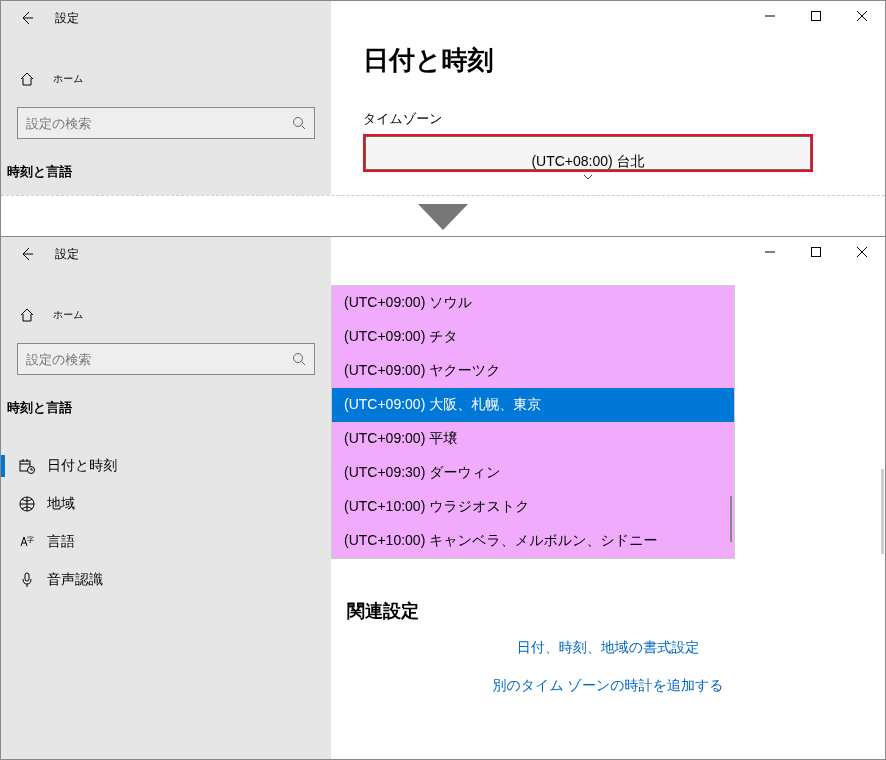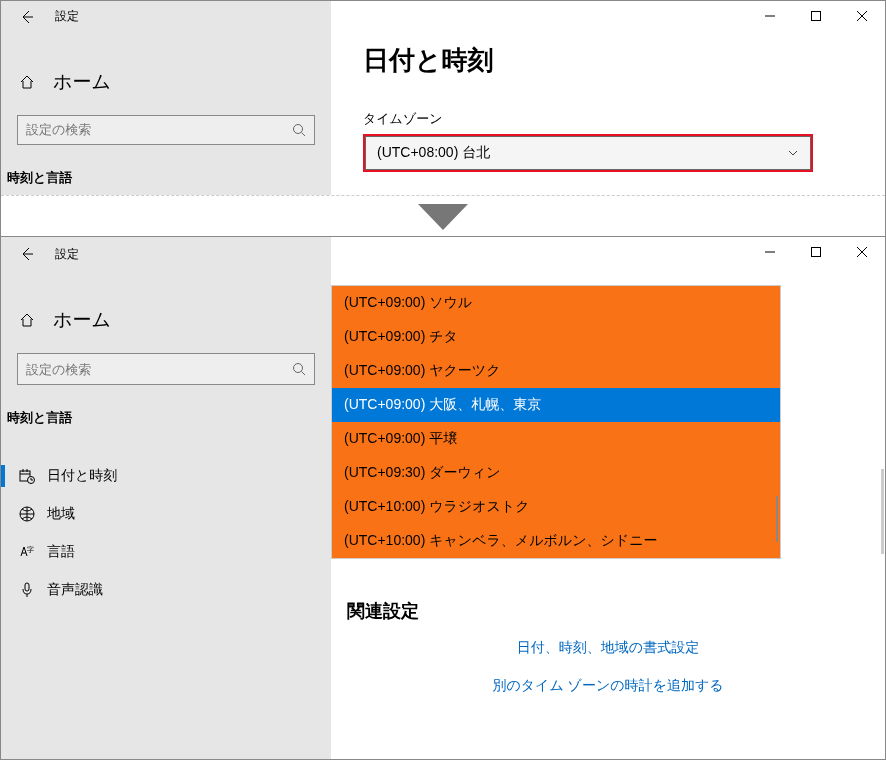--- a/index.html
+++ b/index.html
@@ -43,21 +43,21 @@
     width: 16px; height: 16px;
     display: flex; align-items: center; justify-content: center;
     cursor: default;
   }
   .sb-home {
     display: flex;
     align-items: center;
     gap: 18px;
     padding: 8px 18px;
     margin-top: 28px;
-    font-size: 19px;
+    font-size: 10px;
   }
   .search-box {
     margin: 12px 16px 8px 16px;
     height: 32px;
     border: 1px solid #888;
     background: #eee;
     display: flex;
     align-items: center;
     padding: 0 8px;
     justify-content: space-between;
@@ -125,37 +125,38 @@
     border: 2px solid #e81123;
     outline: 1px solid #666;
     outline-offset: -3px;
     display: flex;
     align-items: center;
     justify-content: space-between;
     padding: 17px 12px;
     font-size: 14px;
     width: 450px;
     background: #f5f5f5;
+    flex-direction: column;
   }
   
   .transition-arrow {
     position: absolute;
     left: 0; right: 0;
     top: 200px;
     height: 34px;
     display: flex;
     justify-content: center;
     align-items: center;
   }
   
   .dropdown-list {
     margin: 48px 32px 0 0;
     border: 1px solid #ccc;
-    background: #f97316;
-    width: 450px;
+    background: #f0abfc;
+    width: 404px;
     position: relative;
   }
   .dd-item {
     padding: 8px 12px;
     font-size: 14px;
   }
   .dd-item.selected {
     background: #0078d7;
     color: #fff;
   }

